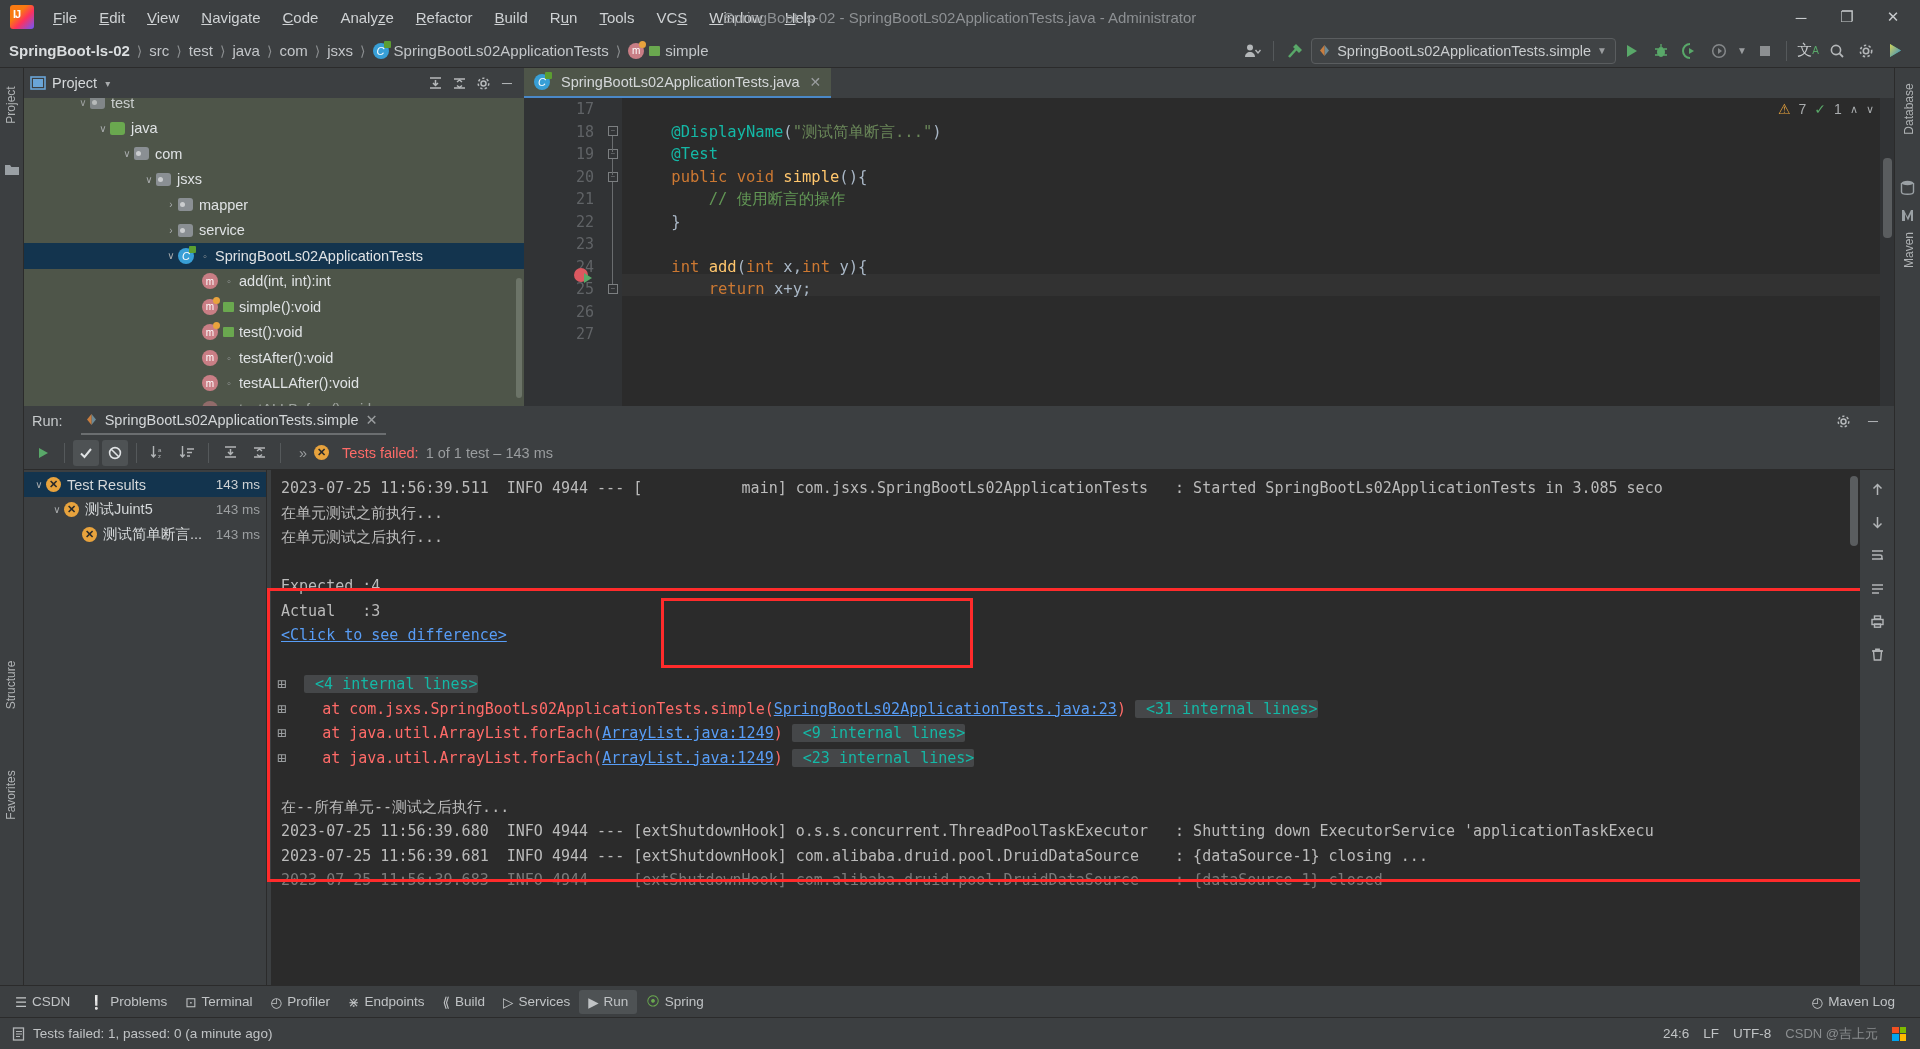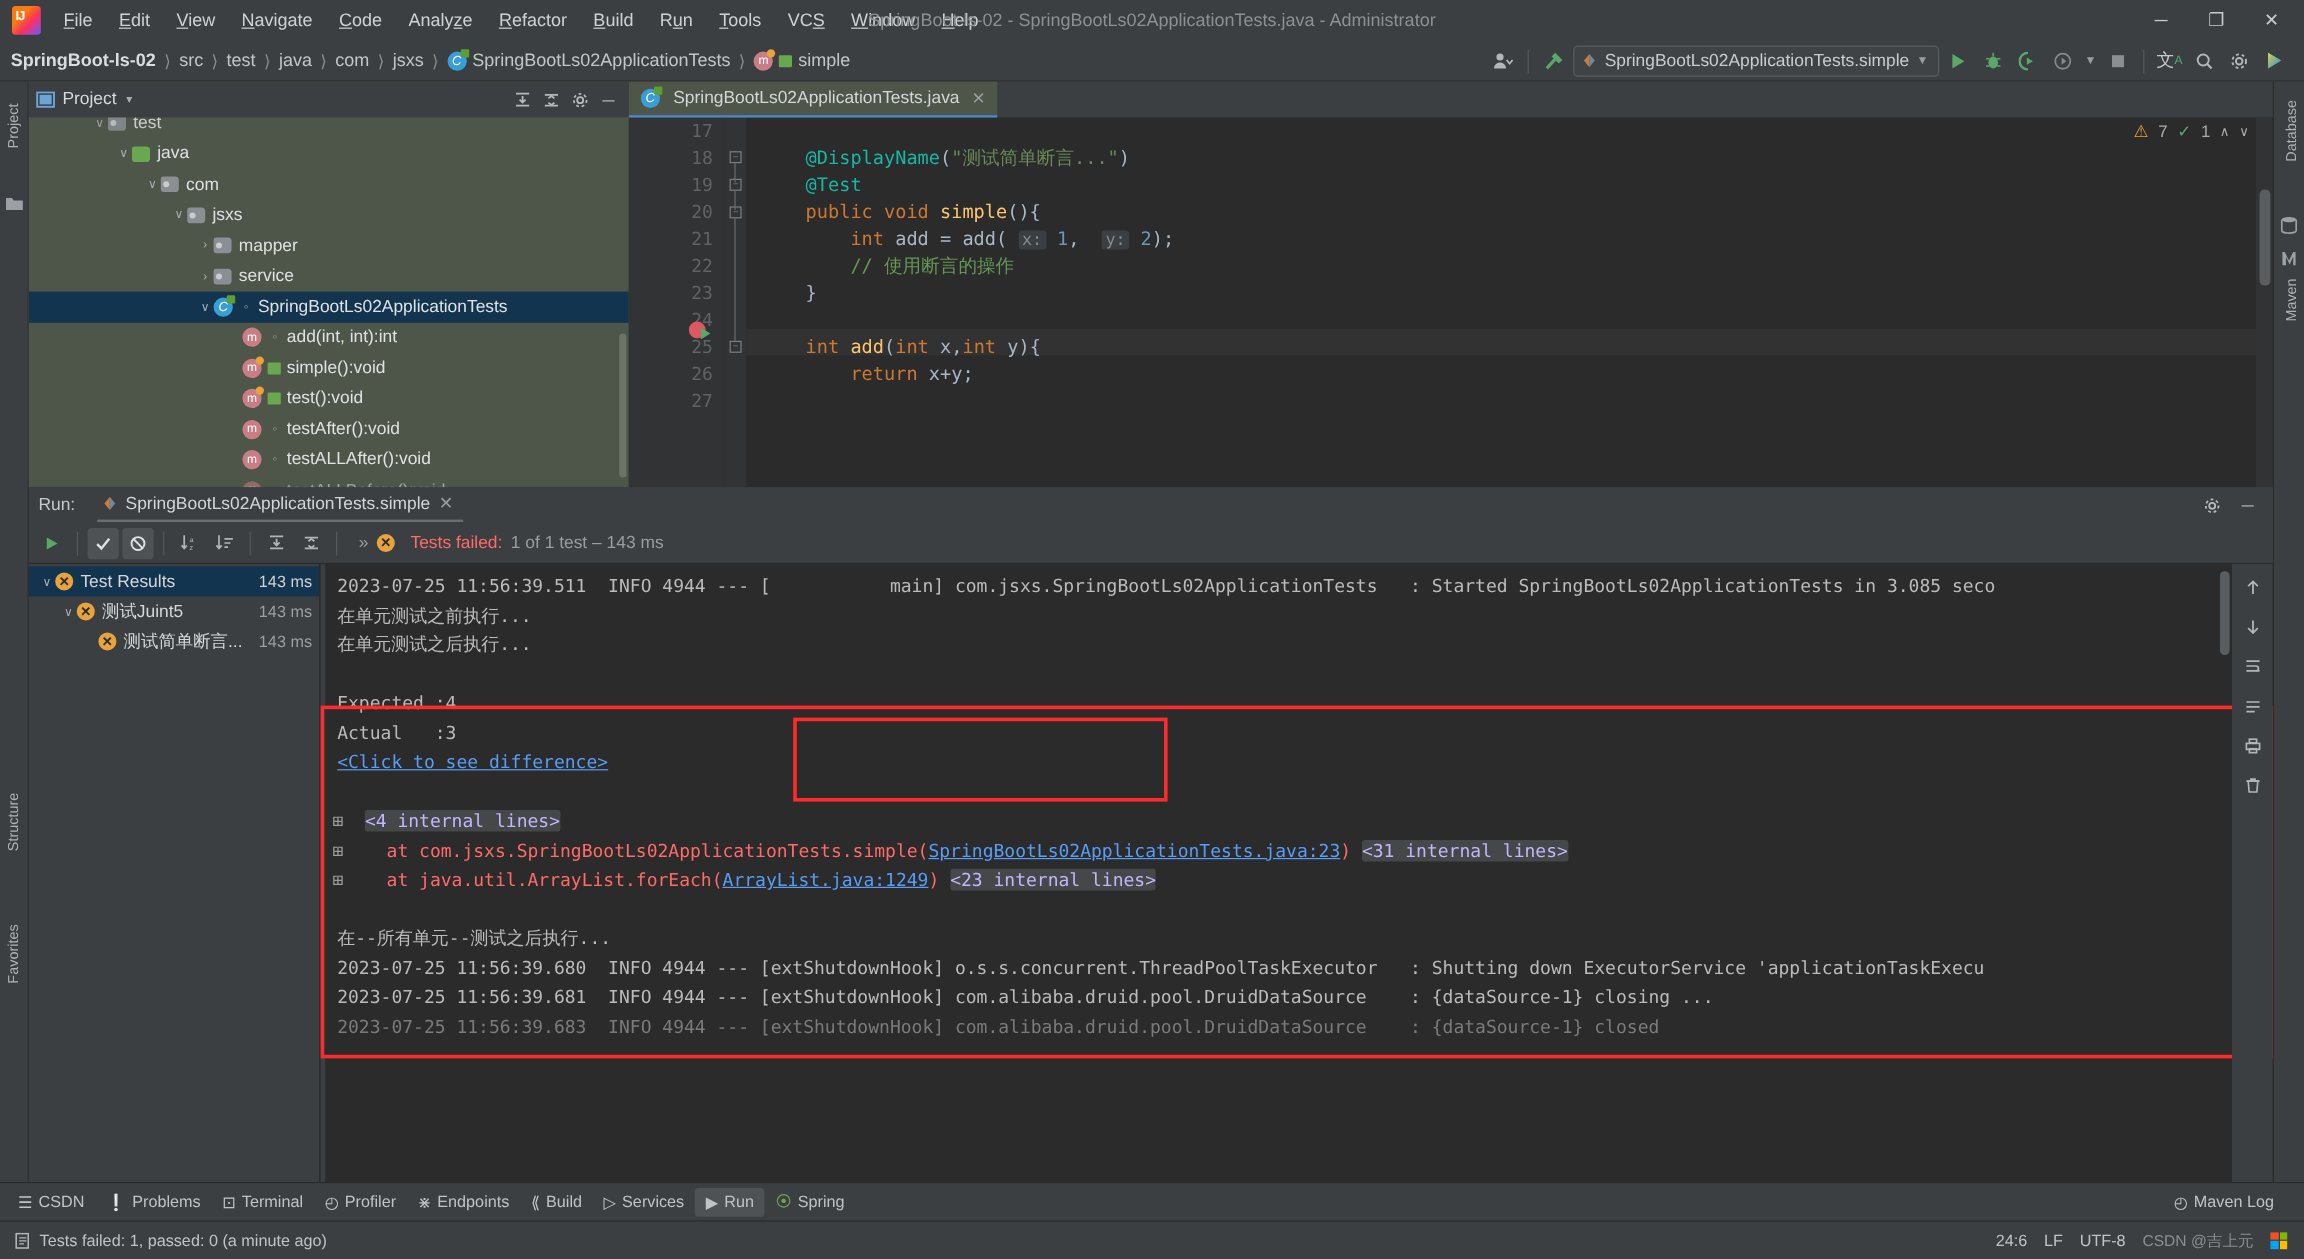--- a/index.html
+++ b/index.html
@@ -133,21 +133,21 @@
   .ttrow .ms{ margin-left:auto; color:#9c9fa1; font-size:13.5px; }
   .ttrow.sel .ms{ color:#cfd2d4; }
   .xicon{ width:15px; height:15px; border-radius:50%; background:#e8a33d; color:#2b2b2b; font-size:11px;
           font-weight:bold; display:flex; align-items:center; justify-content:center; margin-right:6px;
           flex:none; }
   #console{ flex:1; background:#2b2b2b; position:relative; overflow:hidden;
             font-family:"DejaVu Sans Mono", monospace; font-size:15px; padding:6px 0 0 0;
             border-left:1px solid #2b2b2b;}
   .coline{ height:24.5px; line-height:24.5px; white-space:pre; padding-left:14px; color:#bbbbbb; }
   .err{ color:#ff6b68; } .lnk{ color:#589df6; text-decoration:underline; }
-  .gry{ color:#9a9d9f; } .grybg{ background:#454749; color:#c4b5fd; border-radius:2px; }
+  .gry{ color:#9a9d9f; } .grybg{ background:#454749; color:#14b8a6; border-radius:2px;padding-left:11px; }
   #console-stripe{ position:absolute; left:0; top:0; bottom:0; width:4px; }
   #redbox{ position:absolute; border:3px solid #ff2b2b; pointer-events:none; }
   #redbox2{ position:absolute; border:3px solid #ff2b2b; pointer-events:none; }
   #con-right{ position:absolute; right:0; top:0; bottom:0; width:34px; background:#3c3f41;
               display:flex; flex-direction:column; align-items:center; padding-top:6px; gap:7px;}
   .cr-ic{ width:26px; height:26px; display:flex; align-items:center; justify-content:center;
           color:#b2b5b7; font-size:15px; border-radius:3px;}
   #con-scroll{ position:absolute; right:36px; top:6px; width:8px; height:70px; background:#5a5d5f;
                border-radius:4px;}
 
@@ -464,21 +464,20 @@
       <div class="fline" style="top:61px;height:16px"></div>
       <div class="fline" style="top:84px;height:102px"></div>
     </div>
     <div id="code">
       <div id="cursor-line"></div>
       <div style="position:relative">
         <div class="cline"></div>
         <div class="cline">    <span class="ann">@DisplayName</span><span class="plain">(</span><span class="str">"测试简单断言..."</span><span class="plain">)</span></div>
         <div class="cline">    <span class="ann">@Test</span></div>
         <div class="cline">    <span class="kw">public</span> <span class="kw">void</span> <span class="mth">simple</span><span class="plain">()</span><span class="brc">{</span></div>
-        <div class="cline">        <span class="kw">int</span> <span class="plain">add = add(</span> <span class="hint">x:</span> <span class="num">1</span><span class="plain">,</span>  <span class="hint">y:</span> <span class="num">2</span><span class="plain">);</span></div>
         <div class="cline">        <span class="cmt">// 使用断言的操作</span></div>
         <div class="cline">    <span class="brc">}</span></div>
         <div class="cline"></div>
         <div class="cline">    <span class="kw">int</span> <span class="mth">add</span><span class="plain">(</span><span class="kw">int</span> <span class="plain">x,</span><span class="kw">int</span> <span class="plain">y){</span></div>
         <div class="cline">        <span class="kw">return</span> <span class="plain">x+y;</span></div>
       </div>
     </div>
     <div id="editor-right">
       <div id="ed-scroll"></div>
     </div>
@@ -594,20 +593,21 @@
       <div class="coline">2023-07-25 11:56:39.511  INFO 4944 --- [           main] com.jsxs.SpringBootLs02ApplicationTests   : Started SpringBootLs02ApplicationTests in 3.085 seco</div>
       <div class="coline">在单元测试之前执行...</div>
       <div class="coline">在单元测试之后执行...</div>
       <div class="coline"></div>
       <div class="coline">Expected :4</div>
       <div class="coline">Actual   :3</div>
       <div class="coline"><span class="lnk">&lt;Click to see difference&gt;</span></div>
       <div class="coline"></div>
       <div class="coline"><span class="gry" style="margin-left:-4px">⊞</span>  <span class="grybg">&lt;4 internal lines&gt;</span></div>
       <div class="coline"><span class="gry" style="margin-left:-4px">⊞</span>    <span class="err">at com.jsxs.SpringBootLs02ApplicationTests.simple(</span><span class="lnk">SpringBootLs02ApplicationTests.java:23</span><span class="err">)</span> <span class="grybg">&lt;31 internal lines&gt;</span></div>
+      <div class="coline"><span class="gry" style="margin-left:-4px">⊞</span>    <span class="err">at java.util.ArrayList.forEach(</span><span class="lnk">ArrayList.java:1249</span><span class="err">)</span> <span class="grybg">&lt;9 internal lines&gt;</span></div>
       <div class="coline"><span class="gry" style="margin-left:-4px">⊞</span>    <span class="err">at java.util.ArrayList.forEach(</span><span class="lnk">ArrayList.java:1249</span><span class="err">)</span> <span class="grybg">&lt;23 internal lines&gt;</span></div>
       <div class="coline"></div>
       <div class="coline">在--所有单元--测试之后执行...</div>
       <div class="coline">2023-07-25 11:56:39.680  INFO 4944 --- [extShutdownHook] o.s.s.concurrent.ThreadPoolTaskExecutor   : Shutting down ExecutorService 'applicationTaskExecu</div>
       <div class="coline">2023-07-25 11:56:39.681  INFO 4944 --- [extShutdownHook] com.alibaba.druid.pool.DruidDataSource    : {dataSource-1} closing ...</div>
       <div class="coline"><span style="opacity:.55">2023-07-25 11:56:39.683  INFO 4944 --- [extShutdownHook] com.alibaba.druid.pool.DruidDataSource    : {dataSource-1} closed</span></div>
 
       <div id="redbox" style="left:0px;top:118px;right:0px;height:294px"></div>
       <div id="redbox2" style="left:394px;top:128px;width:312px;height:70px"></div>
 

